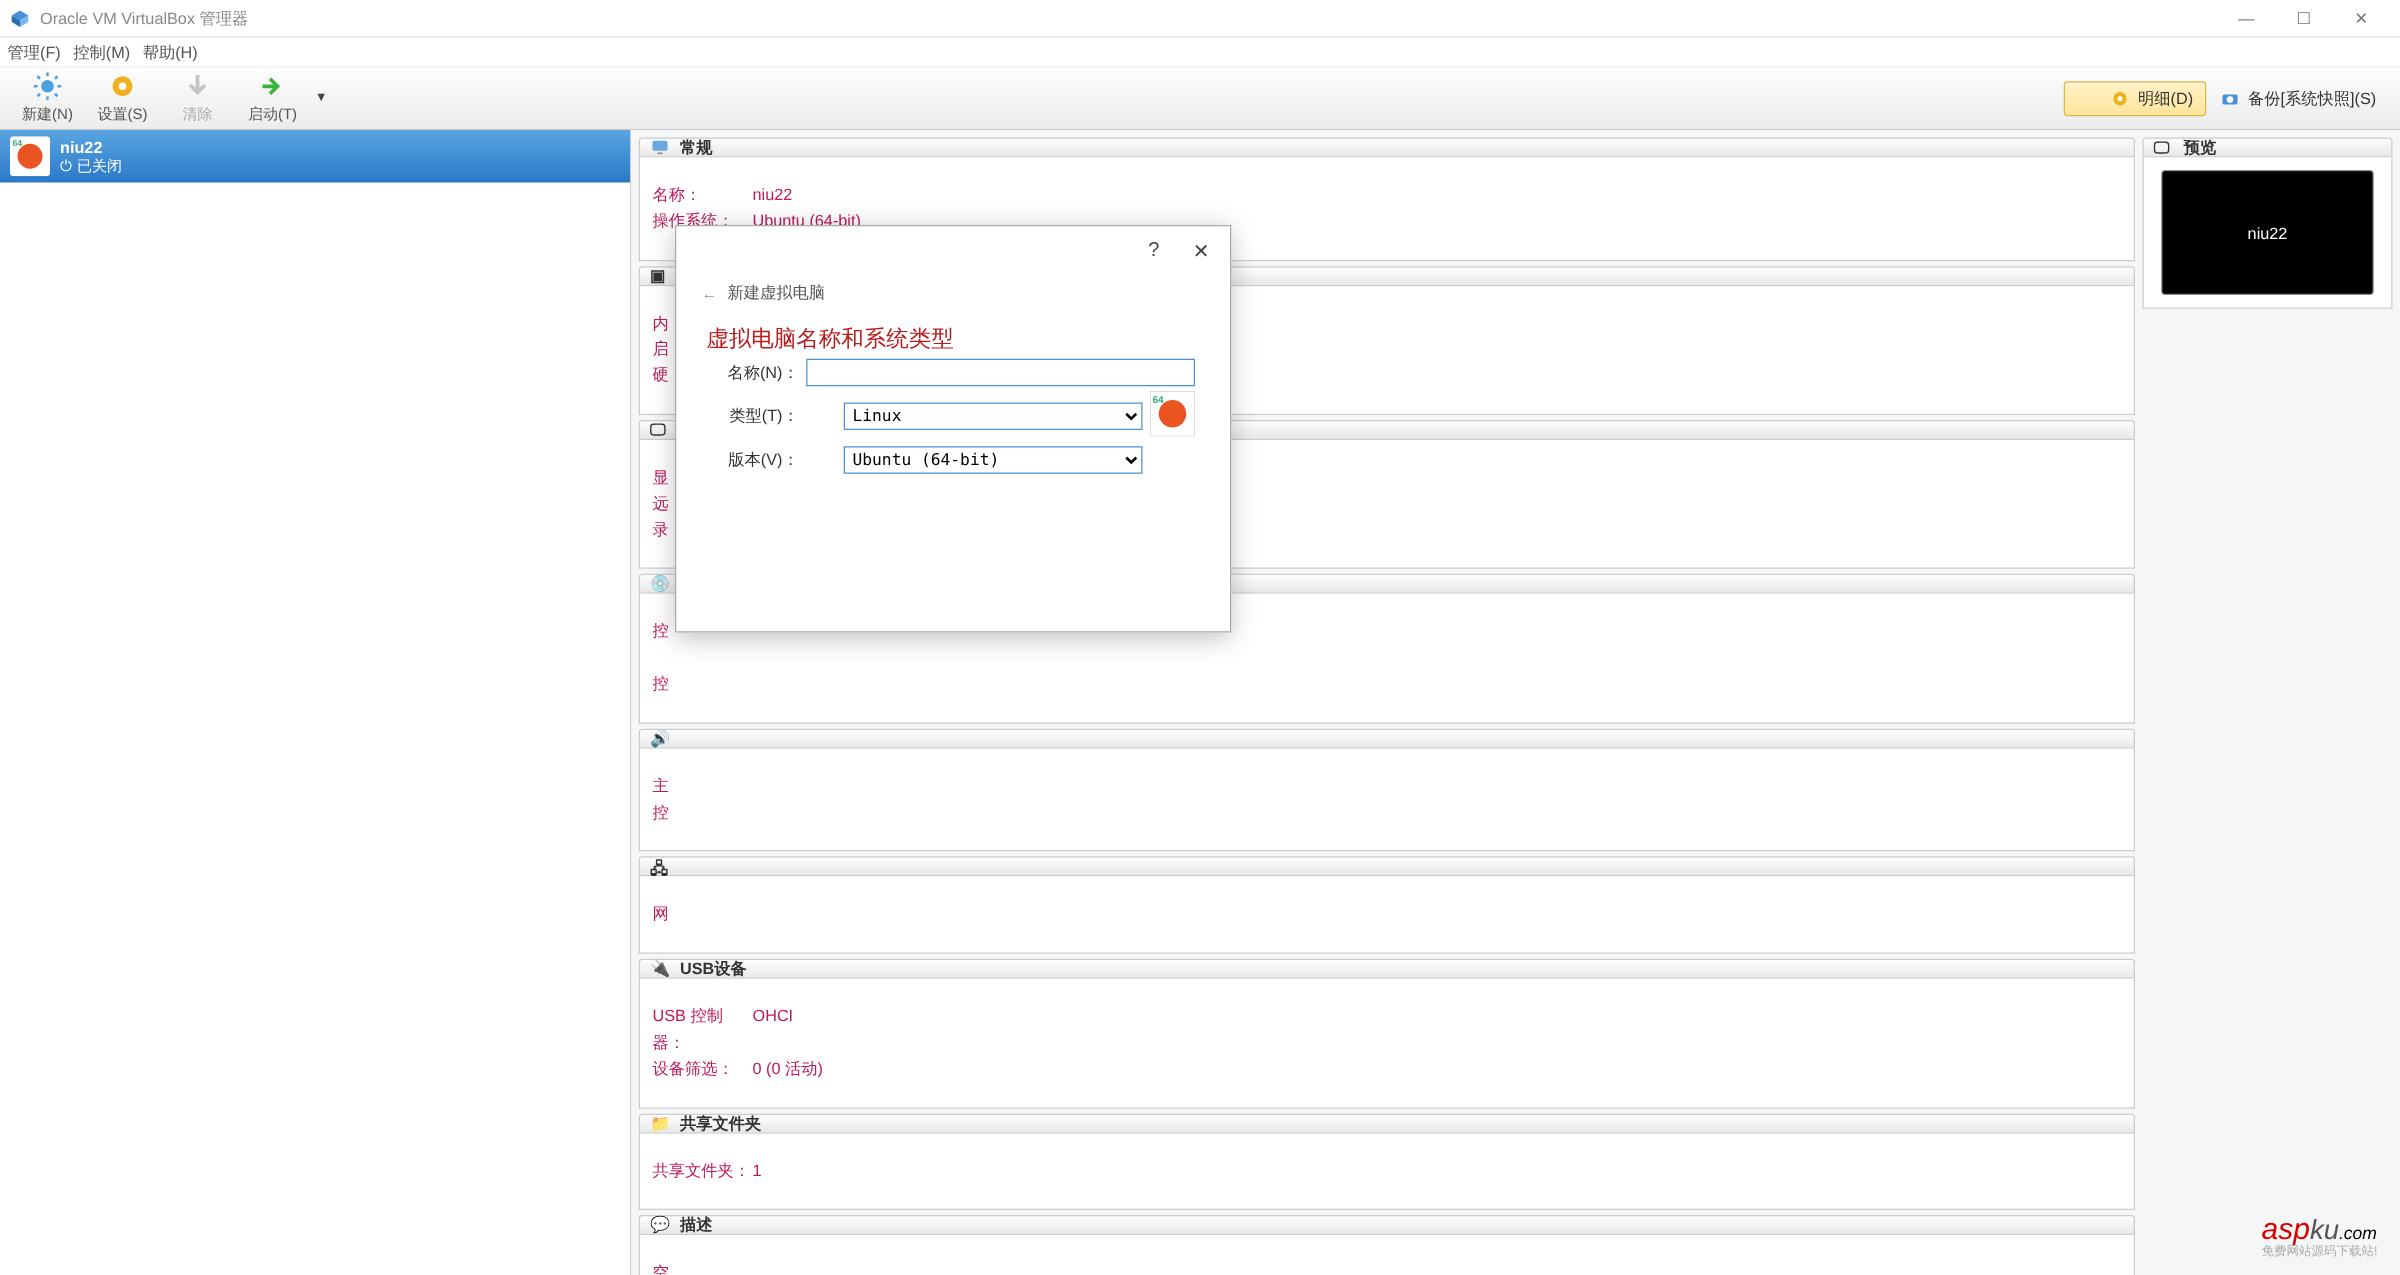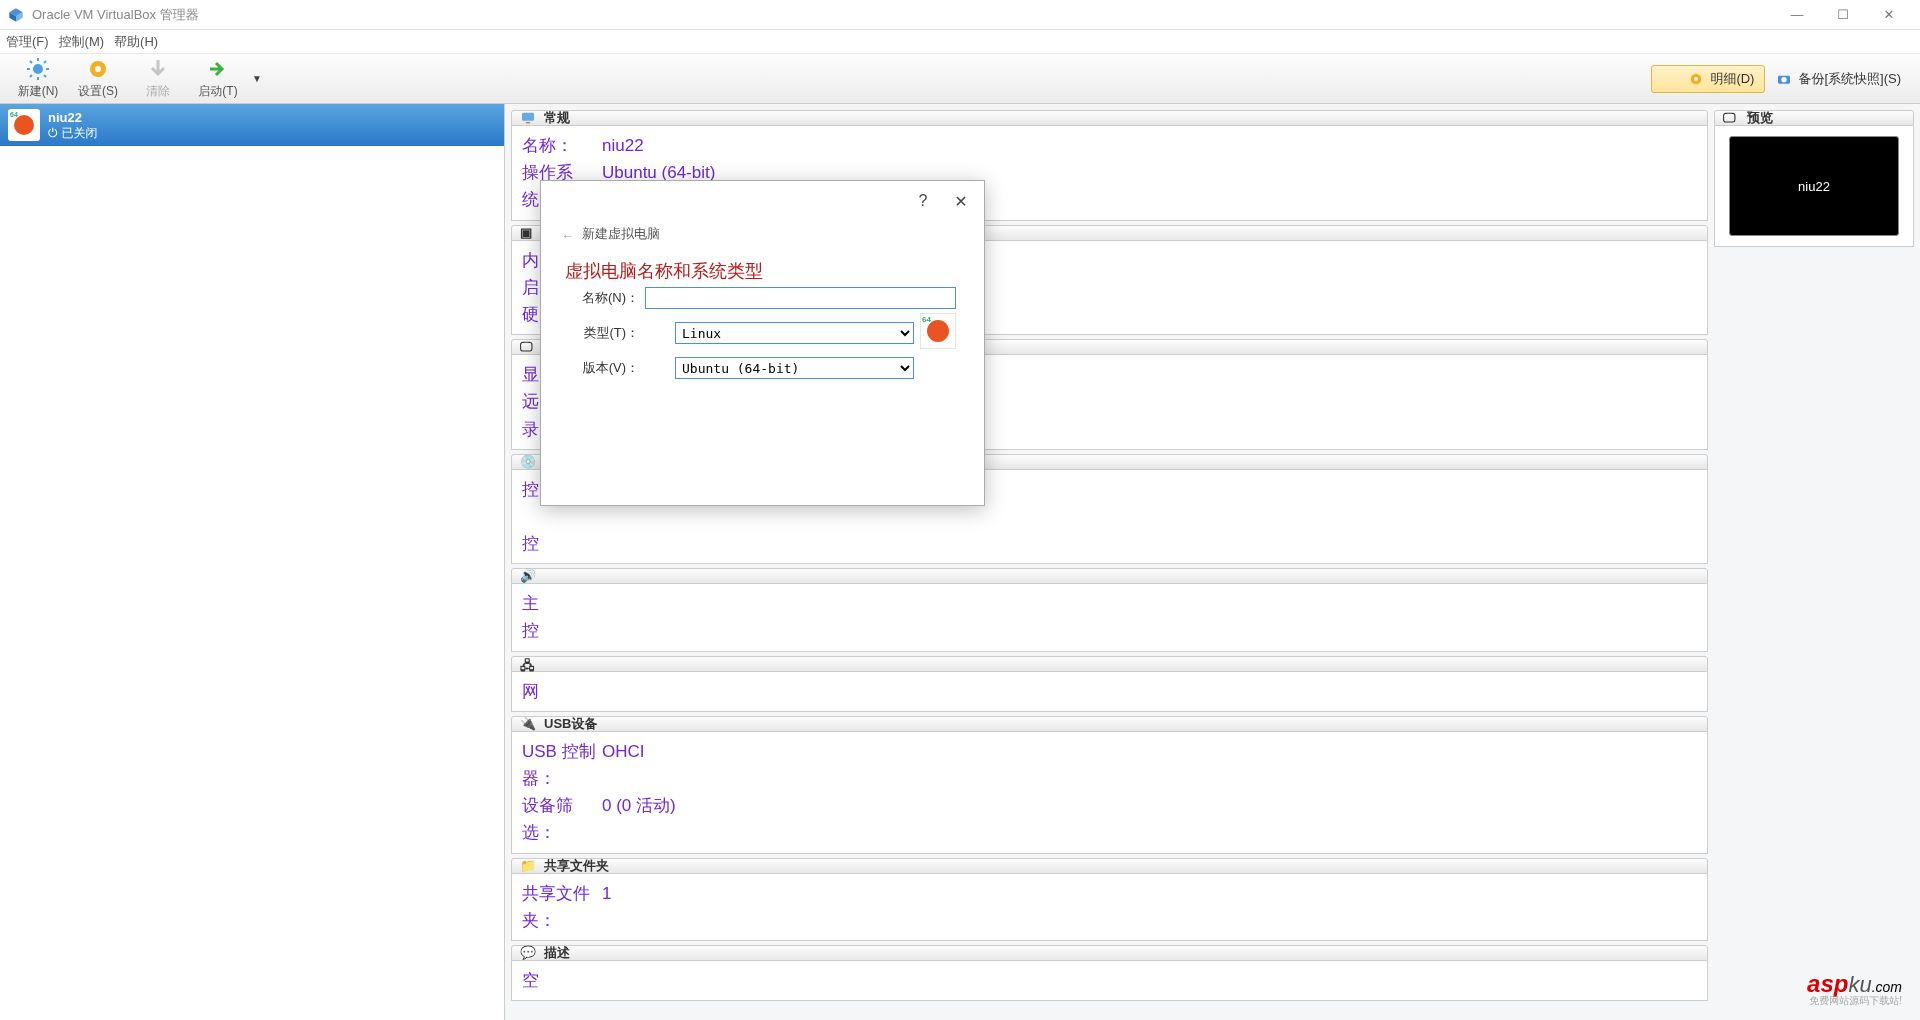--- a/index.html
+++ b/index.html
@@ -35,21 +35,21 @@
 .vmrow .vminfo { display:flex; flex-direction:column; line-height:1.2; }
 .vmrow .vmname { font-weight: bold; font-size: 13px; }
 .vmrow .vmstate { font-size: 12px; display:flex; align-items:center; gap:4px; }
 
 .details { flex: 1; background: #f5f6f7; padding: 6px; display: flex; gap: 6px; }
 .detailcol { flex: 1; }
 .previewcol { width: 200px; }
 
 .section-h { background: linear-gradient(#fdfdfd,#e8e8e8); border: 1px solid #ccc; border-radius: 3px 3px 0 0; height: 16px; display: flex; align-items: center; padding: 0 8px; gap: 8px; font-weight: bold; color: #333; margin-top: 4px; }
 .section-h:first-child { margin-top: 0; }
-.section-b { background: #fff; border: 1px solid #ccc; border-top: none; padding: 6px 10px; font-size: 17px; color: #6d28d9; line-height: 1.6; }
+.section-b { background: #fff; border: 1px solid #ccc; border-top: none; padding: 20px 10px; font-size: 13px; color: #be185d; line-height: 1.6; }
 .kv { display:flex; }
 .kv .k { width: 80px; }
 
 .preview-box { background:#fff; border:1px solid #ccc; border-top:none; padding:10px; display:flex; justify-content:center; }
 .preview-screen { width:170px; height:100px; background:#000; border:1px solid #888; border-radius:3px; display:flex; align-items:center; justify-content:center; color:#fff; font-family: monospace; font-size:13px; }
 
 
 .dialog { position:absolute; top:180px; left:540px; width:445px; background:#fff; border:1px solid #aaa; box-shadow: 0 4px 20px rgba(0,0,0,.25); }
 .dlg-title { height:40px; display:flex; align-items:center; justify-content:flex-end; padding:0 4px; }
 .dlg-tbtn { width:38px; height:36px; display:flex; align-items:center; justify-content:center; font-size:16px; color:#444; cursor:pointer; }
@@ -60,21 +60,21 @@
 .frow { display:flex; align-items:center; margin-bottom:6px; gap:6px; }
 .frow label { width:70px; text-align:right; color:#333; font-size:13px; }
 input[type=text].ftxt { flex:1; height:22px; border:1px solid #4a90d9; outline:none; padding:0 4px; font-size:13px; }
 select.fsel { flex:1; height:22px; border:1px solid #4a90d9; background:#fff; font-family:monospace; font-size:13px; padding:0 2px;margin-left:30px; }
 .osbadge { width:36px; height:36px; }
 .dlg-btnrow { background:#f0f0f0; border-top:1px solid #ddd; padding:10px 12px; display:flex; justify-content:flex-end; gap:8px; }
 .dlg-btn { min-width:86px; height:26px; border:1px solid #bbb; background:linear-gradient(#fff,#eee); font-size:13px; color:#333; cursor:pointer; }
 .dlg-btn:disabled { color:#aaa; }
 
 .watermark { position:absolute; right:18px; bottom:12px; font-style:italic; font-family: Georgia, serif; }
-.watermark .a { color:#d90000; font-weight:bold; font-size:24px;text-align:right; }
+.watermark .a { color:#d90000; font-weight:normal; font-size:24px;text-align:right; }
 .watermark .b { color:#555; font-size:22px; }
 .watermark .c { color:#000000; font-size:14px; }
 .watermark .d { color:#aaa; font-size:10px; display:block; text-align:right; font-style:normal; margin-top:-4px;}
 </style>
 </head>
 <body>
 
 <div class="titlebar">
   <span class="cube">
     <svg viewBox="0 0 24 24">

